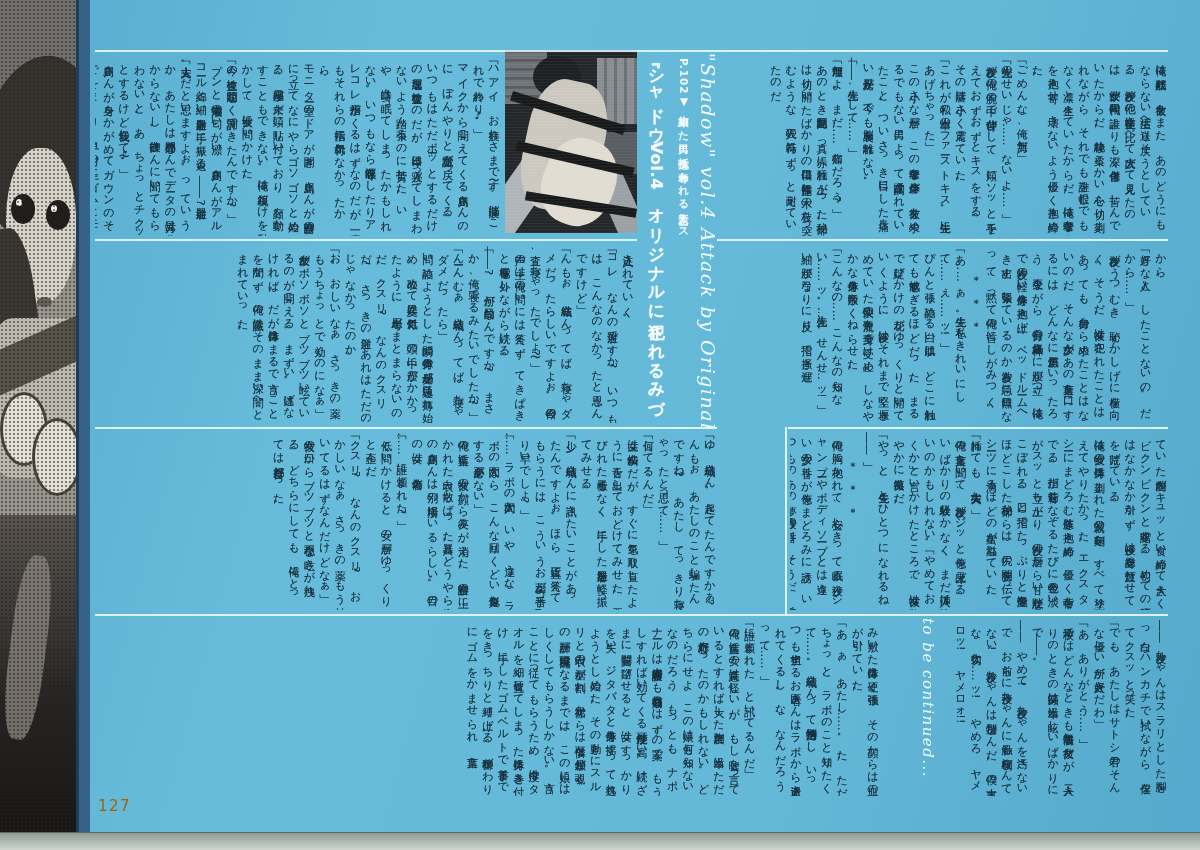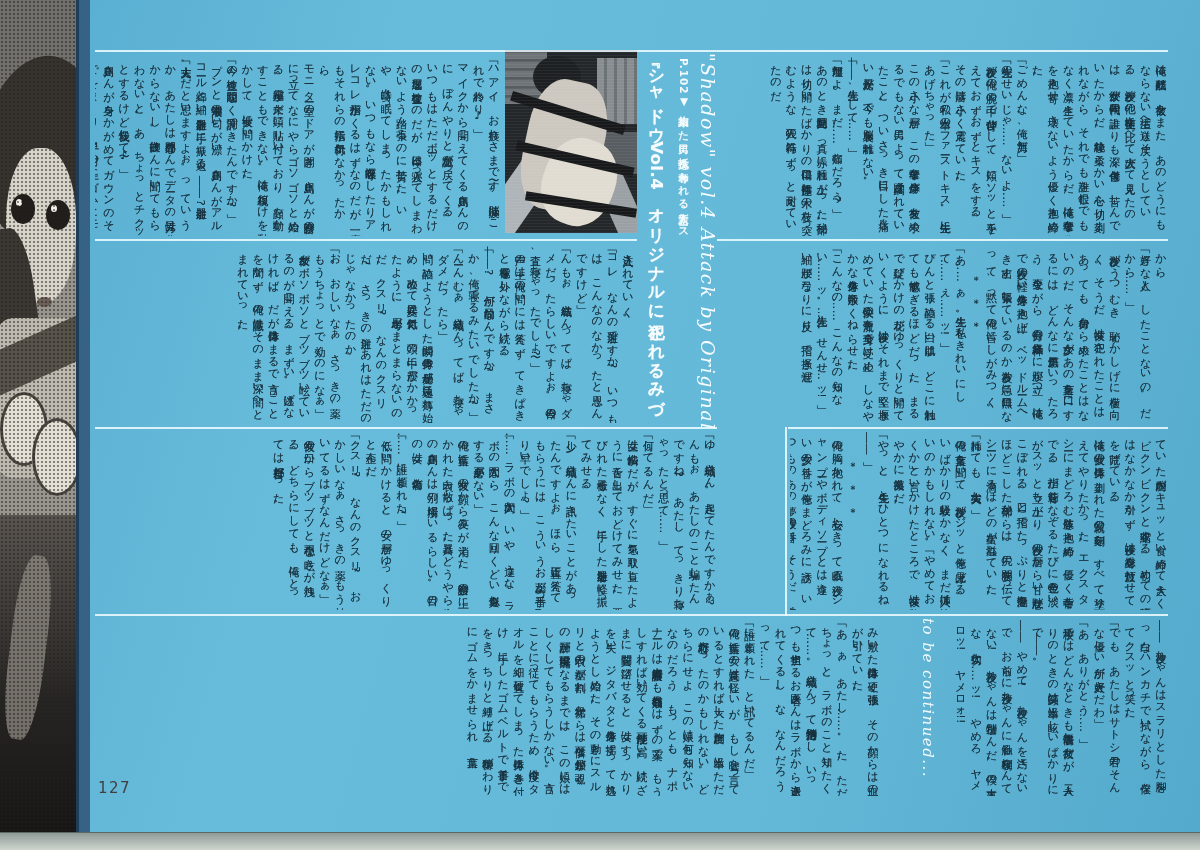--- a/index.html
+++ b/index.html
@@ -27,22 +27,22 @@
   .script{position:absolute;transform-origin:0 0;transform:rotate(90deg);
           font-family:"DejaVu Serif",serif;font-style:italic;color:#f6fcfe;
           letter-spacing:1.5px;white-space:nowrap;}
   .script-main{left:719px;top:53px;width:376px;height:24px;font-size:19px;}
   .kicker{top:58px;left:674px;width:17px;height:368px;font-size:10.5px;font-weight:bold;
           color:#f4fbfd;letter-spacing:1px;text-shadow:none;}
   .big-title{top:57px;left:638px;width:36px;height:372px;font-size:16.5px;font-weight:bold;
              color:#f6fcfe;letter-spacing:.5px;line-height:36px;text-shadow:0 0 1px rgba(255,255,255,.5);}
   .tbc{left:937px;top:618px;width:172px;height:22px;font-size:15px;color:#f3fafc;}
   
-  .pagenum{position:absolute;left:98px;top:779px;font-size:15px;letter-spacing:1.5px;
-           color:#404040;}
+  .pagenum{position:absolute;left:98px;top:797px;font-size:15px;letter-spacing:1.5px;
+           color:#a16207;}
   
   #art{left:0;top:0;width:90px;height:850px;background:#98948e;overflow:hidden;}
   #art .seg{position:absolute;}
   .art-top{left:0;top:0;width:80px;height:100px;background:#71706d;}
   .art-hair{left:-18px;top:55px;width:115px;height:185px;background:#36322e;border-radius:50%;transform:rotate(9deg);}
   .art-face{left:6px;top:148px;width:70px;height:155px;background:#d7d3c9;border-radius:46%;}
   .art-eye{width:24px;height:30px;background:#201d1b;border-radius:50%;}
   .art-eyeL{left:11px;top:194px;} .art-eyeR{left:46px;top:200px;}
   .art-glint{width:6px;height:7px;background:#f2efe9;border-radius:50%;}
   .art-glintL{left:16px;top:199px;} .art-glintR{left:51px;top:205px;}

